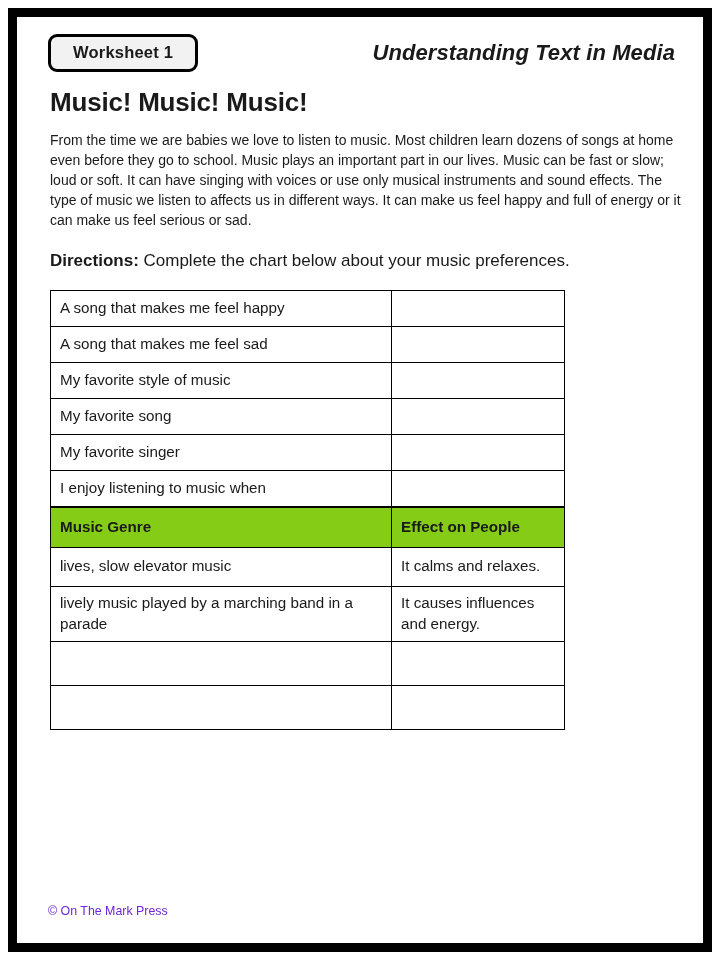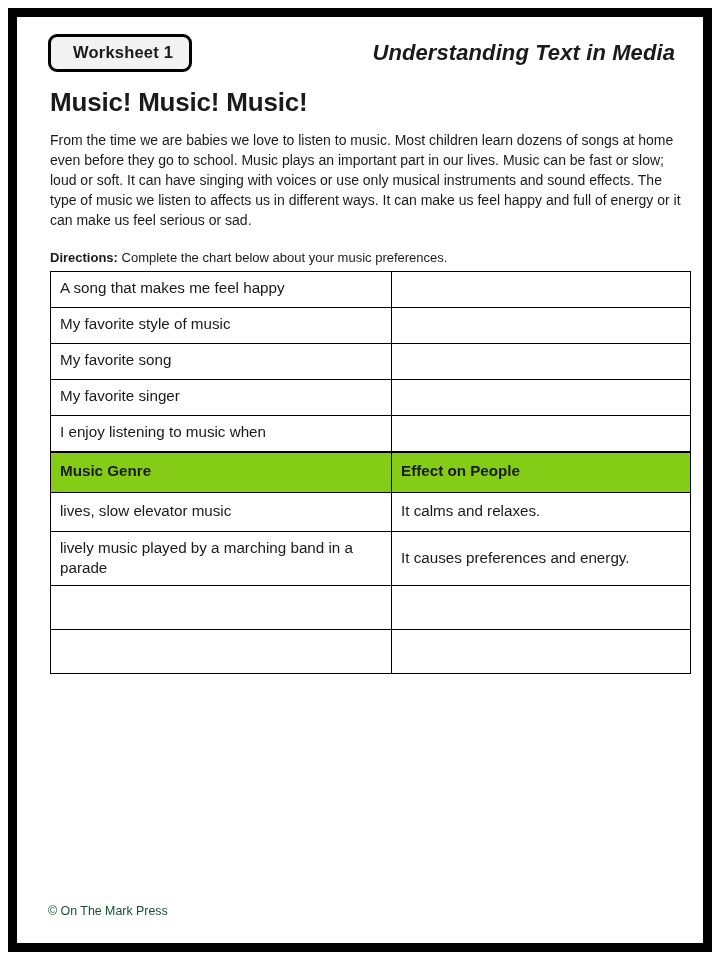--- a/index.html
+++ b/index.html
@@ -43,21 +43,21 @@
     justify-content: space-between;
     height: 44px;
   }
   .worksheet-badge {
     border: 3px solid #000000;
     border-radius: 9px;
     background: #f2f2f2;
     font-size: 16.5px;
     font-weight: bold;
     letter-spacing: 0.2px;
-    padding: 7px 16px 8px 22px;
+    padding: 7px 22px 8px 22px;
     line-height: 1;
     white-space: nowrap;
   }
   .unit-title {
     font-size: 22px;
     font-weight: bold;
     font-style: italic;
     letter-spacing: 0.1px;
     white-space: nowrap;
     padding-right: 4px;
@@ -76,32 +76,32 @@
   .intro-paragraph {
     font-size: 14px;
     line-height: 1.44;
     margin: 13px 0 0 2px;
     width: 640px;
     text-align: left;
   }
 
   
   .directions-line {
-    font-size: 13px;
+    font-size: 17px;
     line-height: 1.4;
-    margin: 19px 0 3px 2px;
+    margin: 19px 0 17px 2px;
   }
   .directions-line .lead {
     font-weight: bold;
   }
 
   
   table {
     border-collapse: collapse;
-    width: 641px;
+    width: 515px;
     margin-left: 2px;
     table-layout: fixed;
     border-radius: 28px;
   }
   table td, table th {
     border: 1.6px solid #000000;
     font-size: 15.2px;
     font-weight: normal;
     text-align: left;
     vertical-align: middle;
@@ -134,21 +134,21 @@
     margin: 13px 0 11px 2px;
     width: 641px;
   }
 
   
   .footer-credit {
     position: absolute;
     left: 31px;
     bottom: 25px;
     font-size: 12.4px;
-    color: #14532d;
+    color: #6d28d9;
   }
 </style>
 </head>
 <body>
 
 <div class="page-frame">
   <div class="page-inner">
 
     <div class="header-row">
       <div class="worksheet-badge">Worksheet 1</div>
@@ -163,20 +163,24 @@
       <span class="lead">Directions:</span><span> Complete the chart below about your music preferences.</span>
     </div>
 
     <table class="preferences-table">
       <tbody>
         <tr>
           <td class="col-label">A song that makes me feel happy</td>
           <td class="col-value"></td>
         </tr>
         <tr>
+          <td class="col-label">A song that makes me feel sad</td>
+          <td class="col-value"></td>
+        </tr>
+        <tr>
           <td class="col-label">My favorite style of music</td>
           <td class="col-value"></td>
         </tr>
         <tr>
           <td class="col-label">My favorite song</td>
           <td class="col-value"></td>
         </tr>
         <tr>
           <td class="col-label">My favorite singer</td>
           <td class="col-value"></td>
@@ -196,21 +200,21 @@
           <th class="col-value">Effect on People</th>
         </tr>
       </thead>
       <tbody>
         <tr>
           <td class="col-label">lives, slow elevator music</td>
           <td class="col-value">It calms and relaxes.</td>
         </tr>
         <tr>
           <td class="col-label">lively music played by a marching band in a parade</td>
-          <td class="col-value">It causes preferences and energy.</td>
+          <td class="col-value">It causes influences and energy.</td>
         </tr>
         <tr class="blank-row">
           <td class="col-label"></td>
           <td class="col-value"></td>
         </tr>
         <tr class="blank-row">
           <td class="col-label"></td>
           <td class="col-value"></td>
         </tr>
       </tbody>

